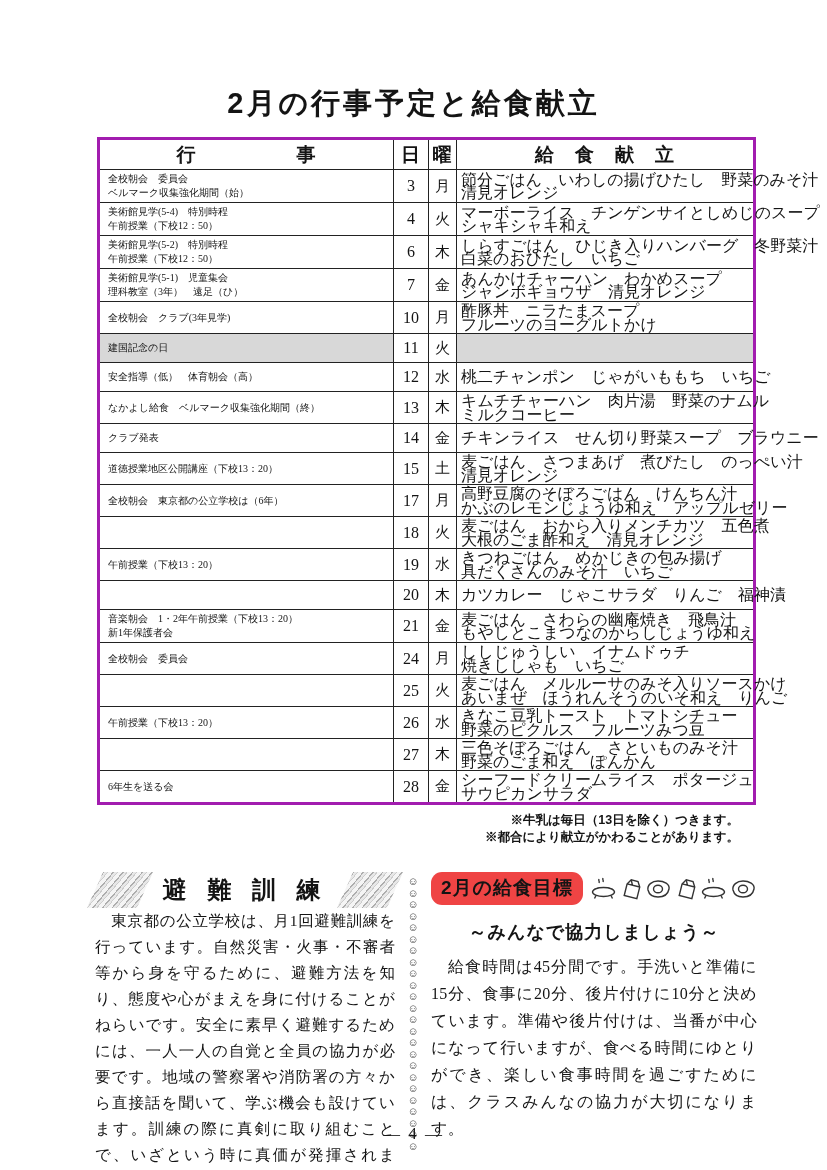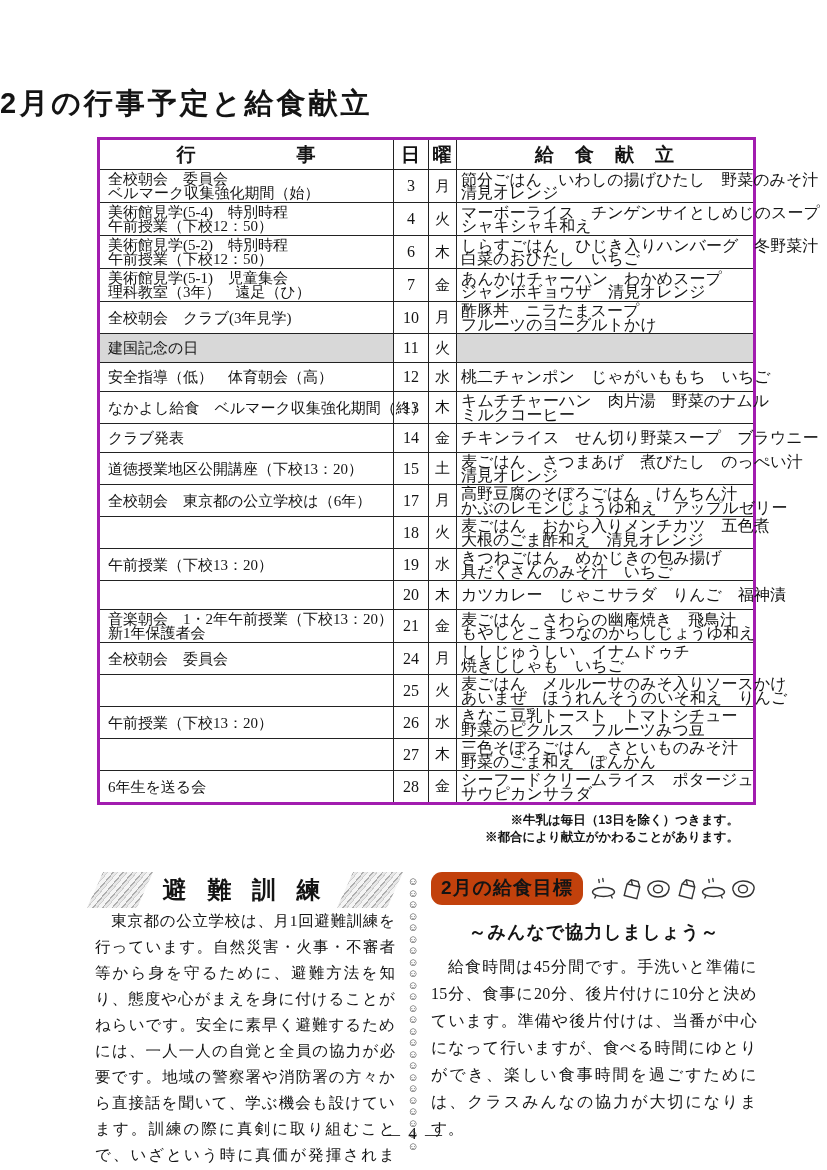--- a/index.html
+++ b/index.html
@@ -9,20 +9,21 @@
     margin:0 auto;
     background:#ffffff;
     overflow:hidden;
     color:#141414;
     font-family:"Liberation Serif", serif;
   }
   
   .doc-title{
     margin:0;
     padding-top:84px;
+    text-align:center;
     font-family:"Liberation Sans", sans-serif;
     font-weight:bold;
     font-size:29px;
     letter-spacing:3px;
   }
   
   table.schedule{
     margin:13px 0 0 97px;
     border-collapse:collapse;
     width:642px;
@@ -38,21 +39,21 @@
   th.h-day{width:32px;}
   th.h-wd{width:25px;}
   th.h-menu{width:294px;}
   table.schedule th{
     height:27px;
     font-size:19px;
     font-weight:600;
     text-align:center;
     letter-spacing:1px;
   }
-  td.c-event{padding:2px 8px;font-size:15px;line-height:14px;}
+  td.c-event{padding:2px 8px;font-size:10px;line-height:14px;}
   td.c-event div{white-space:nowrap;}
   td.c-day{text-align:center;font-size:16px;}
   td.c-wd{text-align:center;font-size:15px;}
   td.c-menu{padding:2px 4px;font-size:16px;line-height:13.5px;}
   td.c-menu div{white-space:nowrap;}
   table.schedule td{height:24px;}
   tr.holiday td.c-event, tr.holiday td.c-menu{background:#d8d8d8;}
   
   .notes{
     width:642px;
@@ -111,21 +112,21 @@
     letter-spacing:.3px;
   }
   
   .goal-header{
     display:flex;
     align-items:center;
     gap:7px;
     margin-bottom:4px;
   }
   .goal-badge{
-    background:#c2410c;
+    background:#ef4444;
     border-radius:11px;
     padding:3px 10px 4px;
     font-family:"Liberation Sans", sans-serif;
     font-weight:bold;
     font-size:19px;
     letter-spacing:1px;
     white-space:nowrap;
   }
   .goal-icons{display:flex;align-items:center;gap:3px;}
   .goal-icons svg{display:block;}

